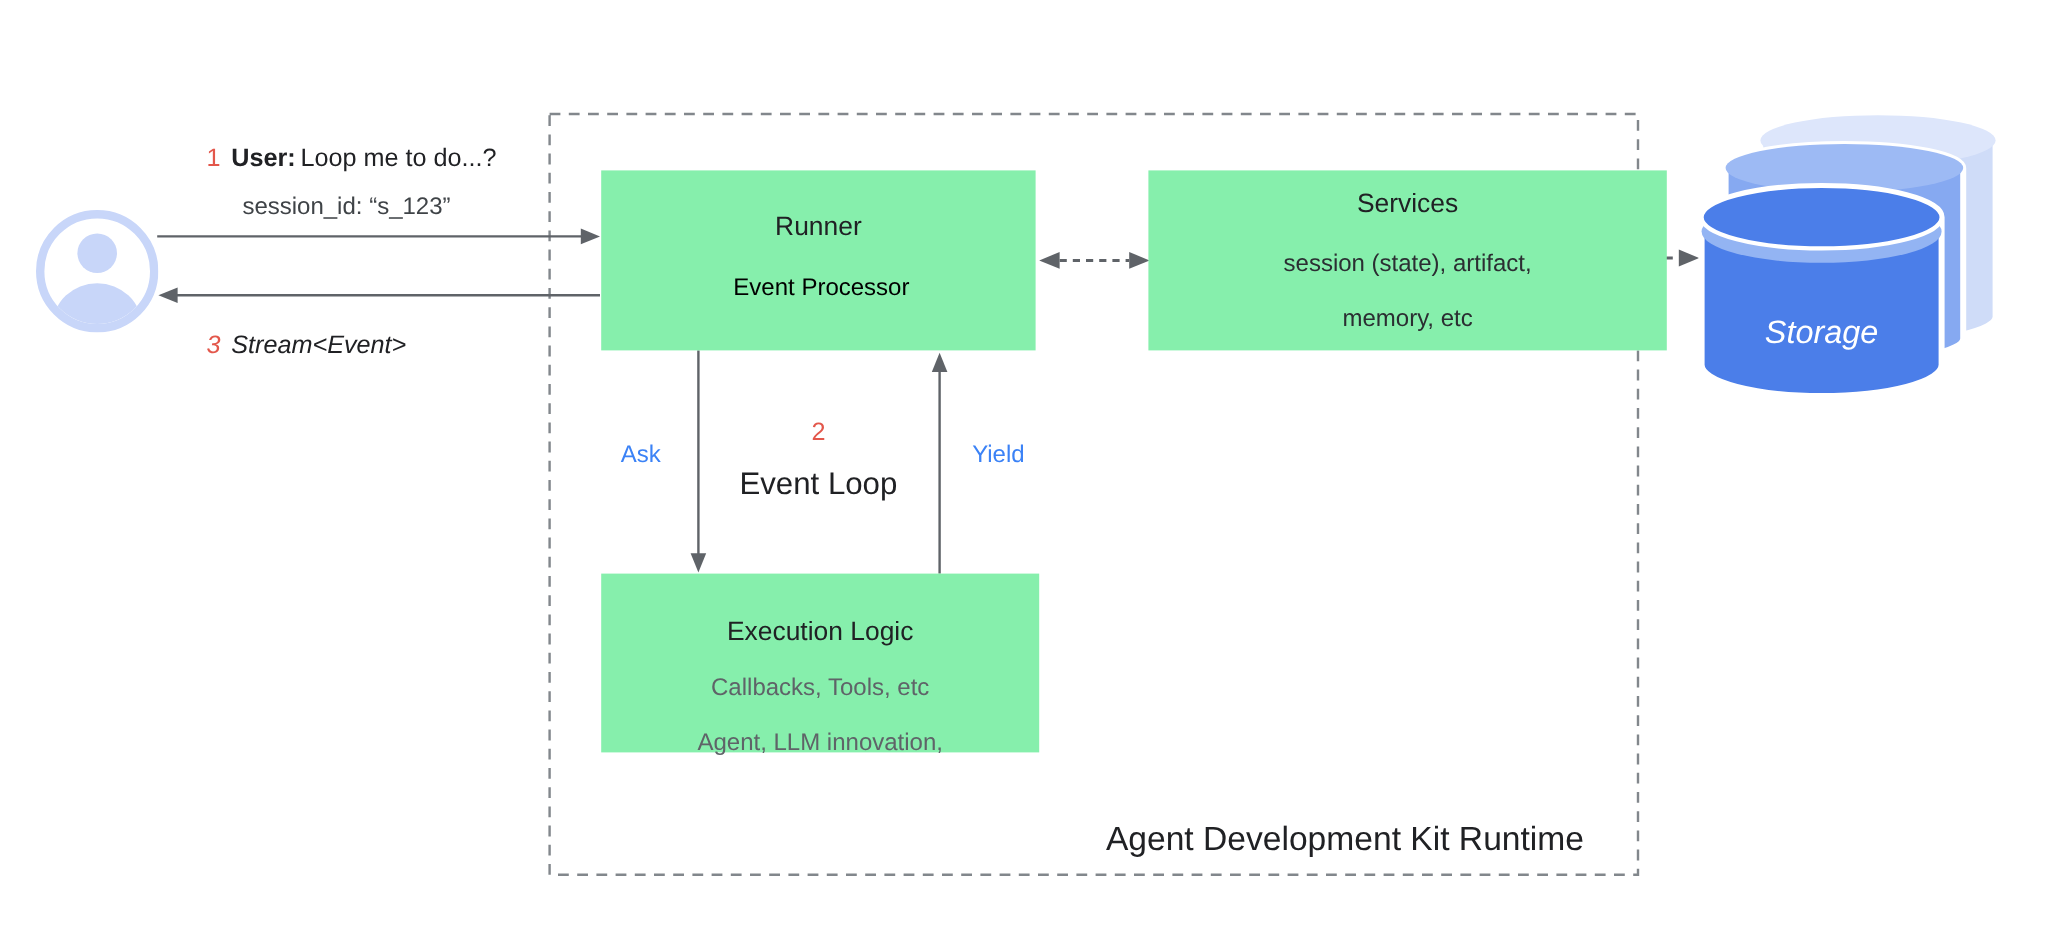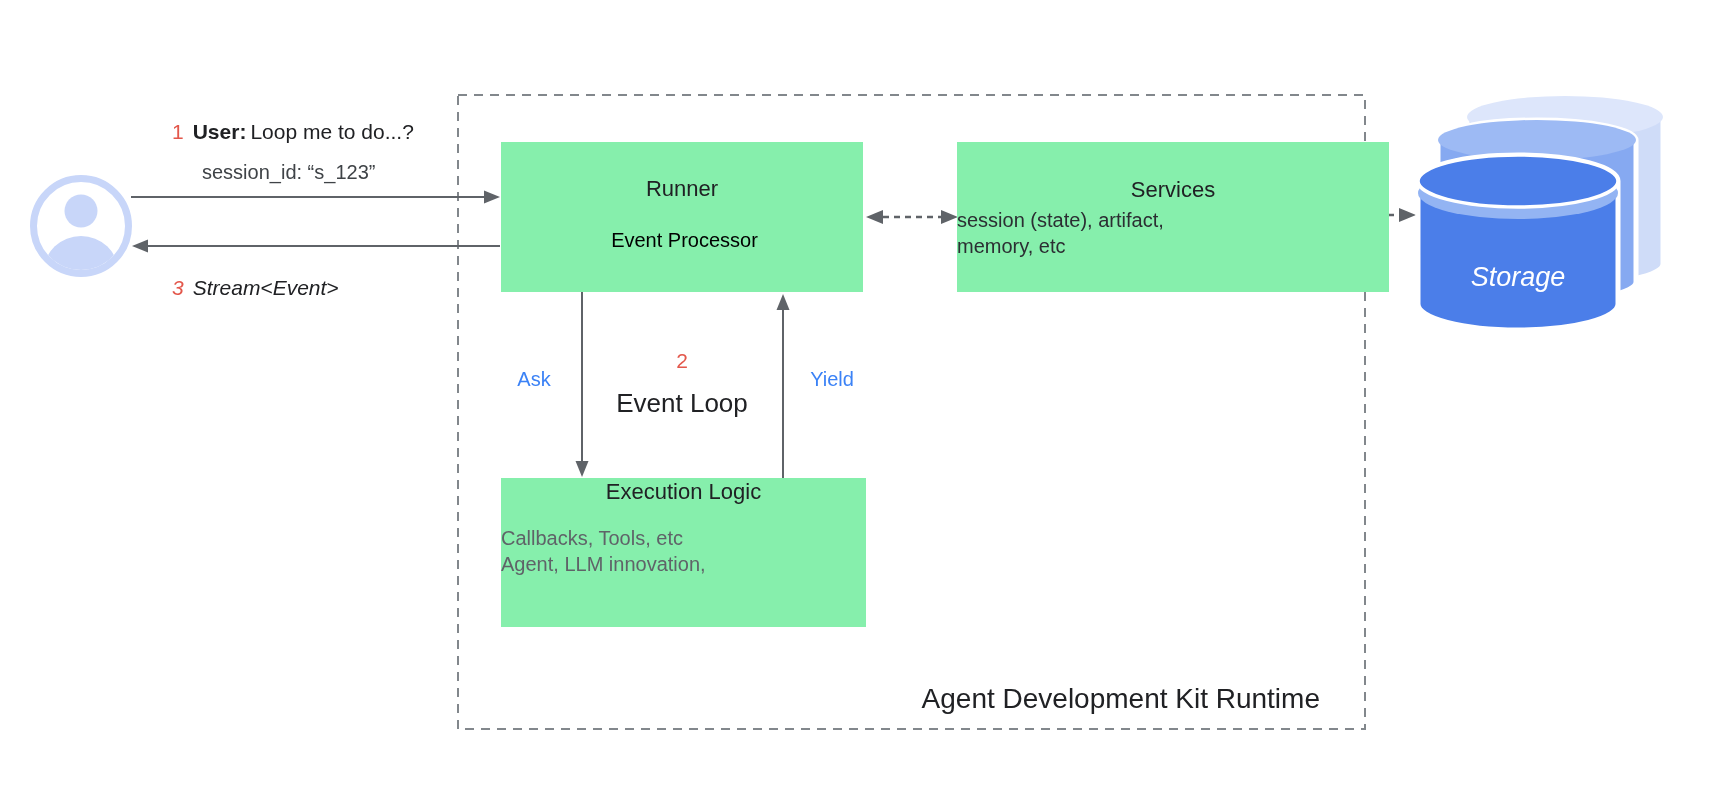--- a/index.html
+++ b/index.html
@@ -6,37 +6,37 @@
   .canvas{
     position:relative;width:1710px;height:790px;background:#ffffff;overflow:hidden;
     font-family:"Liberation Sans","DejaVu Sans",sans-serif;color:#202124;
   }
   .layer{position:absolute;left:0;top:0;width:1710px;height:790px;}
   .abs{position:absolute;font-style:italic;}
   .box{
     position:absolute;background:#86efac;
   }
   .box-title{font-size:22px;line-height:28px;color:#202124;text-align:center;}
-  .box-sub{font-size:20px;line-height:26px;text-align:left;}
+  .box-sub{font-size:20px;line-height:26px;text-align:center;margin-top:20px;}
   .sub-dark{color:#2b2e32;}
   .sub-gray{color:#5f6368;}
   .step-num{color:#e3574b;}
   .lbl-gray{color:#3b82f6;font-size:20px;}
   .msg1{position:absolute;left:172px;top:120px;font-size:21px;white-space:nowrap;}
   .msg1 .step-num{margin-right:9px;}
   .msg1 b{font-weight:700;margin-right:4px;}
   .session{position:absolute;left:202px;top:161px;font-size:20px;color:#3f4347;white-space:nowrap;}
   .msg3{position:absolute;left:172px;top:276px;font-size:21px;white-space:nowrap;font-style:italic;}
   .msg3 .step-num{margin-right:9px;}
   .runner-title{position:absolute;left:0;top:33px;width:100%;}
   .ep-label{position:absolute;left:567px;top:227px;width:235px;text-align:center;
     font-size:20px;line-height:26px;color:#000000;}
   .services-box{display:flex;flex-direction:column;justify-content:center;}
   .services-box .box-title{margin-bottom:3px;}
-  .exec-box{box-sizing:border-box;}
+  .exec-box{padding-top:34px;box-sizing:border-box;}
   .exec-box .box-title{margin-bottom:19px;}
   .ask-lbl{position:absolute;left:504px;top:368px;width:60px;text-align:center;}
   .yield-lbl{position:absolute;left:801px;top:368px;width:62px;text-align:center;}
   .loop-num{position:absolute;left:622px;top:349px;width:120px;text-align:center;font-size:21px;}
   .loop-title{position:absolute;left:582px;top:388px;width:200px;text-align:center;font-size:26px;color:#202124;}
   .runtime-label{position:absolute;left:820px;top:683px;width:500px;text-align:right;
     font-size:28px;color:#202124;white-space:nowrap;}
   svg text{font-family:"Liberation Sans","DejaVu Sans",sans-serif;}
 </style>
 </head>

